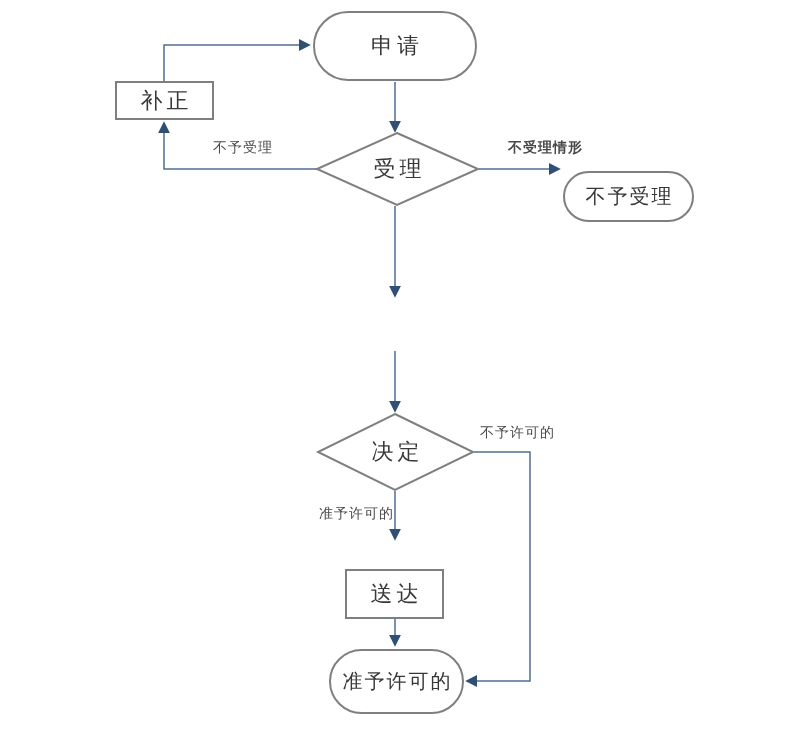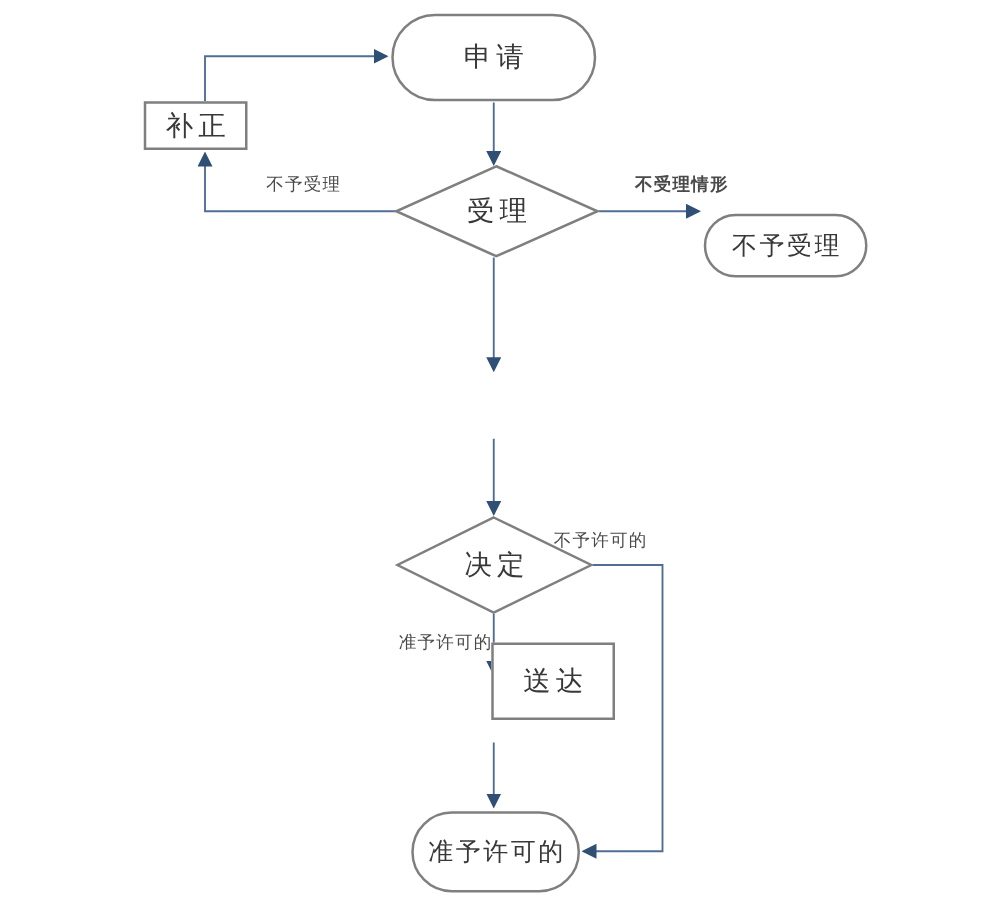--- a/index.html
+++ b/index.html
@@ -34,38 +34,38 @@
   .diamond-label {
     position:absolute; box-sizing:border-box;
     display:flex; align-items:center; justify-content:center;
     color:var(--node-text,#383838);
     font-size:22px; letter-spacing:4px; text-indent:4px;
     background:transparent;
   }
   .stadium-4 { font-size:20px; letter-spacing:2px; text-indent:2px; }
 
   .n-shenqing   { left:313px; top:11px;  width:164px; height:70px; border-radius:35px; }
-  .n-buzheng    { left:115px; top:81px;  width:83px;  height:39px; }
+  .n-buzheng    { left:115px; top:81px;  width:99px;  height:39px; }
   .n-buyushouli { left:563px; top:142px; width:131px; height:51px; border-radius:26px;margin-top:29px; }
   .n-shencha    { left:345px; top:300px; width:98px;  height:50px; }
-  .n-songda     { left:345px; top:514px; width:99px;  height:62px;margin-left:48px; }
+  .n-songda     { left:345px; top:569px; width:99px;  height:50px; }
   .n-cundang    { left:329px; top:649px; width:135px; height:65px; border-radius:33px; }
 
   .l-shouli  { left:317px; top:133px; width:161px; height:72px; }
   .l-jueding { left:318px; top:414px; width:155px; height:76px; }
 
   .edge-label {
     position:absolute;
     color:var(--label-text,#4a4a4a);
     font-size:14px; letter-spacing:1px;
     white-space:nowrap;
   }
   .el-need-correction { left:213px; top:139px; }
   .el-not-accepted    { left:508px; top:139px;font-weight:bold; }
-  .el-not-permitted   { left:443px; top:424px; }
+  .el-not-permitted   { left:480px; top:424px; }
   .el-permitted       { left:319px; top:505px; }
 </style>
 </head>
 <body>
 
 <div class="canvas">
 
   <svg class="wires">
     <defs>
       <marker id="arrowhead" viewBox="0 0 10 10" refX="8.5" refY="5" markerWidth="8" markerHeight="8" orient="auto-start-reverse">

